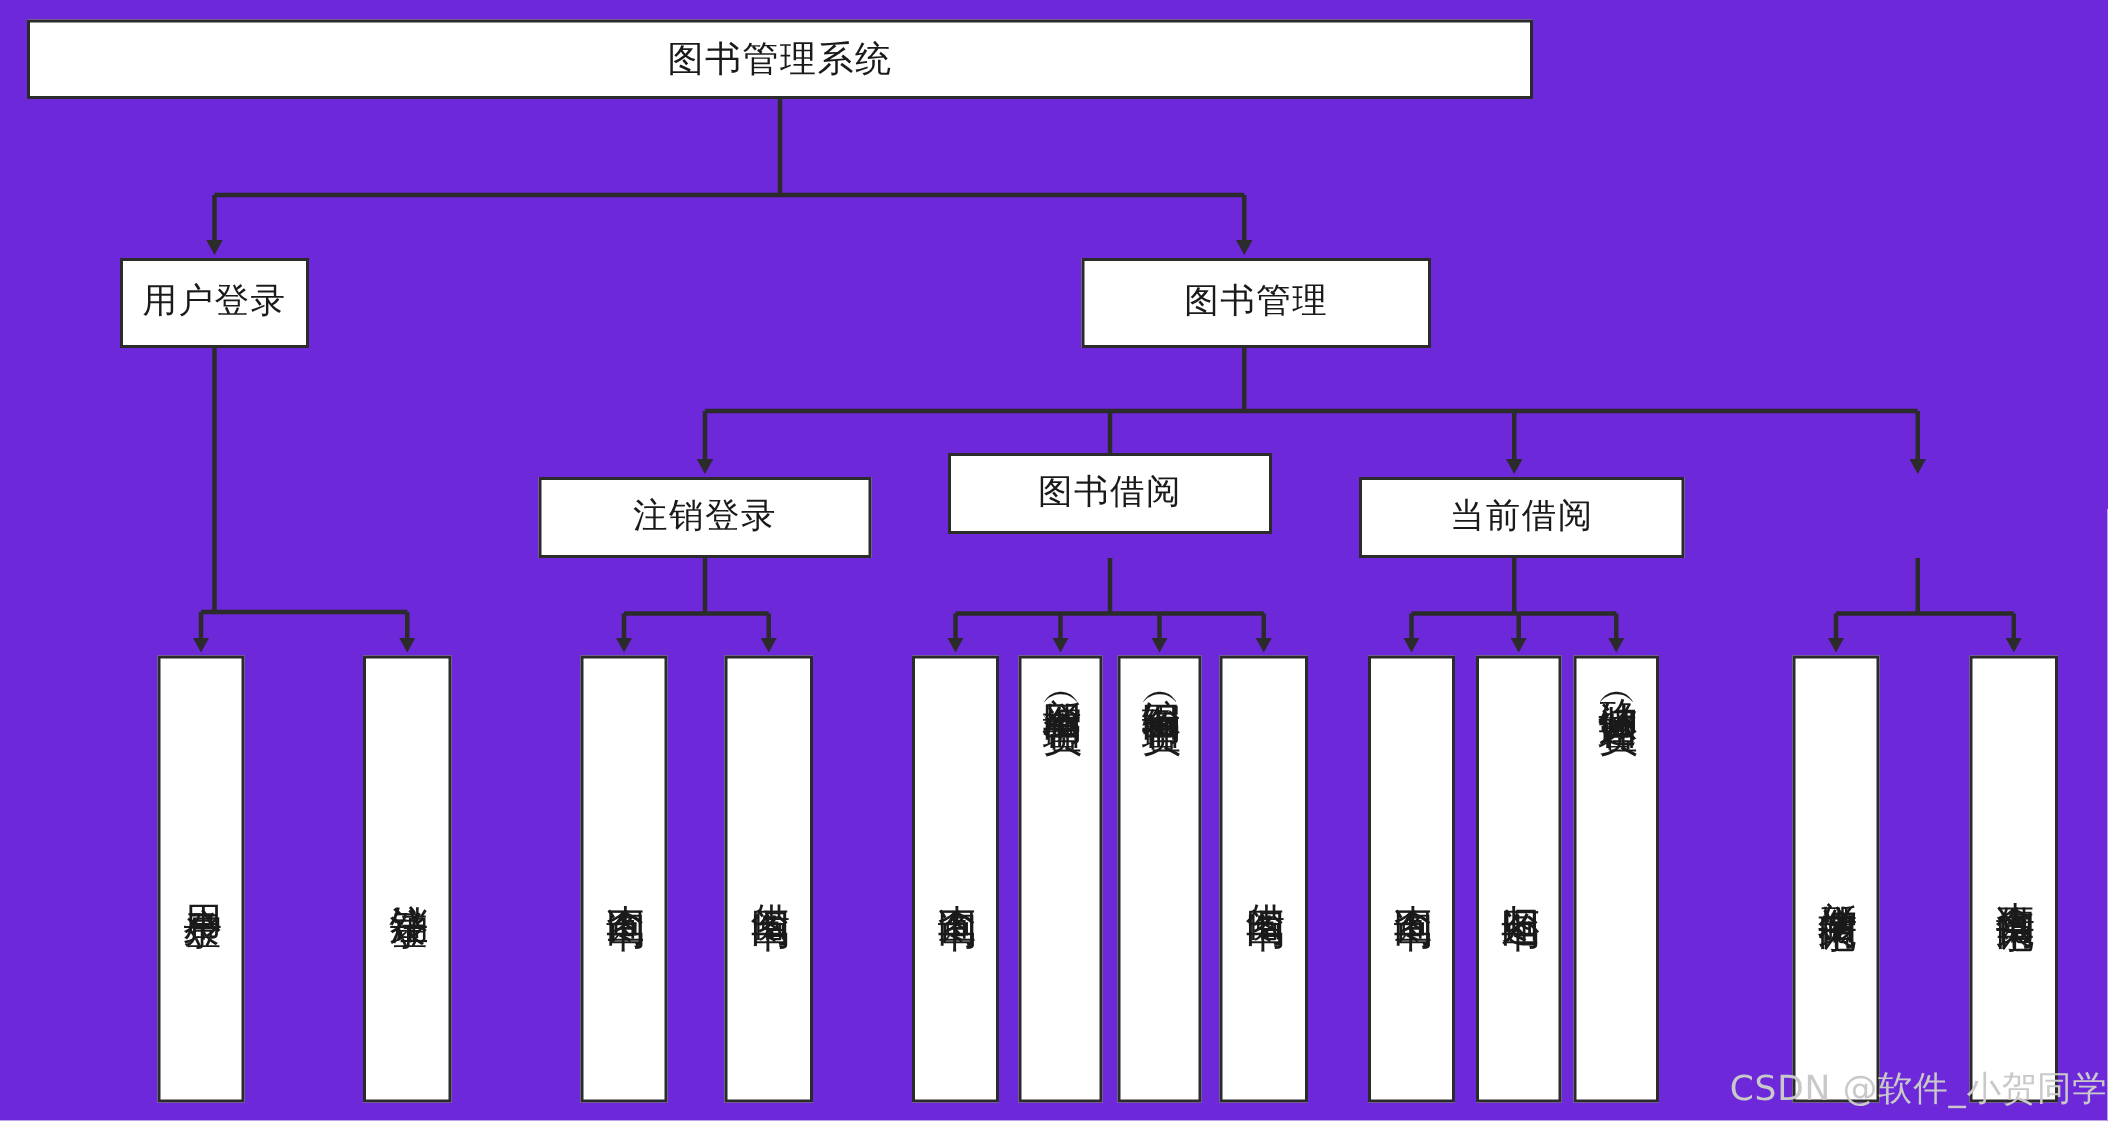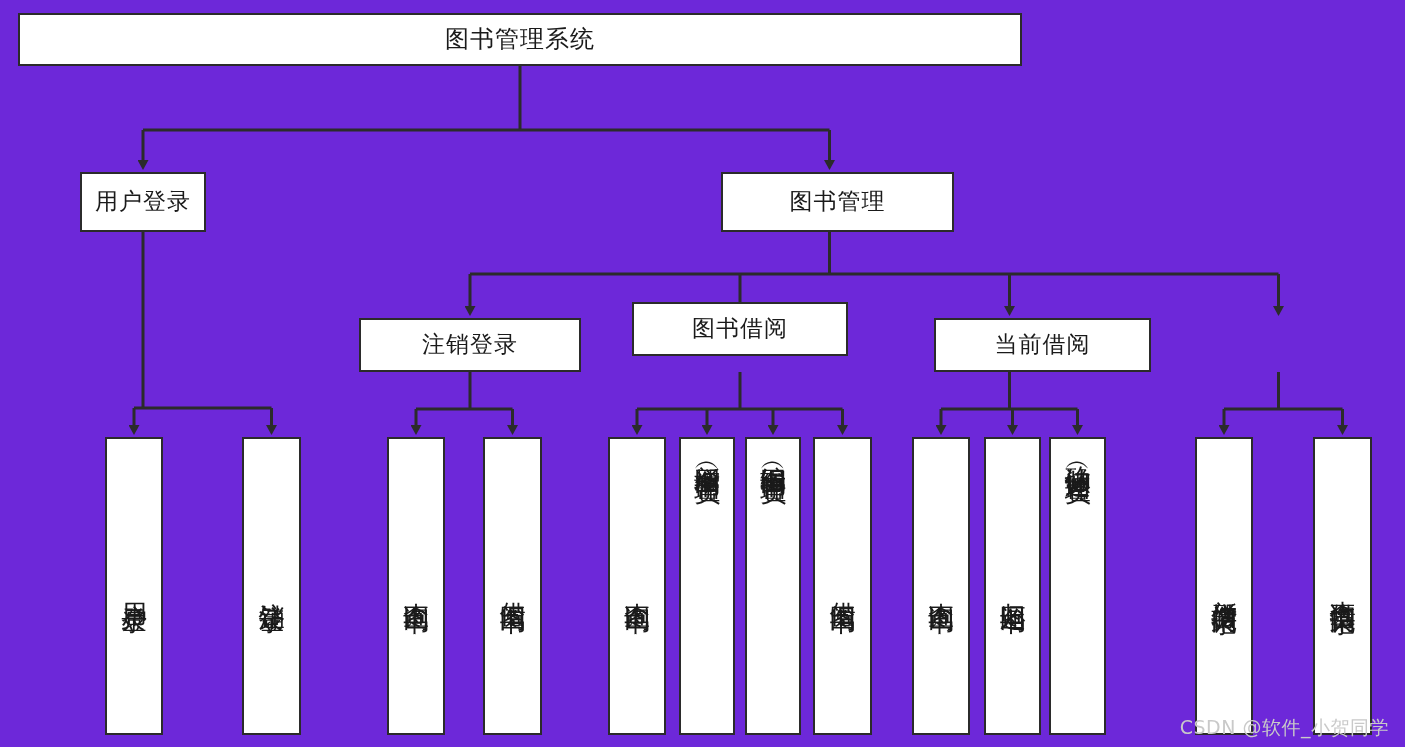--- a/index.html
+++ b/index.html
@@ -53,23 +53,23 @@
     letter-spacing: 2px;
     padding: 6px 0;
     justify-content: center;
     align-items: center;
   }
   .node.vert.topalign {
     justify-content: flex-start;
   }
   .watermark {
     position: absolute;
-    right: 16px;
+    right: 0;
     bottom: 6px;
-    font-size: 19px;
+    font-size: 23px;
     color: #c9c9c9;
     white-space: nowrap;
     z-index: 5;
     letter-spacing: 0.5px;
     margin-left: 32px;
   }
 </style>
 </head>
 <body>
 
@@ -127,21 +127,21 @@
   <div class="node horiz" style="left: 699px; top: 172px; width: 233px; height: 60px; margin-left: 22px;">
     <span>图书管理</span>
   </div>
 
   <div class="node horiz" style="left: 359px; top: 318px; width: 222px; height: 54px;">
     <span>注销登录</span>
   </div>
   <div class="node horiz" style="left: 632px; top: 302px; width: 216px; height: 54px;">
     <span>图书借阅</span>
   </div>
-  <div class="node horiz" style="left: 934px; top: 318px; width: 217px; height: 54px;">
+  <div class="node horiz" style="left: 906px; top: 318px; width: 217px; height: 54px;">
     <span>当前借阅</span>
   </div>
 
   <div class="node vert" style="left: 105px; top: 437px; width: 58px; height: 298px;">
     <span>用户登录</span>
   </div>
   <div class="node vert" style="left: 242px; top: 437px; width: 59px; height: 298px;">
     <span>注销登录</span>
   </div>
 

